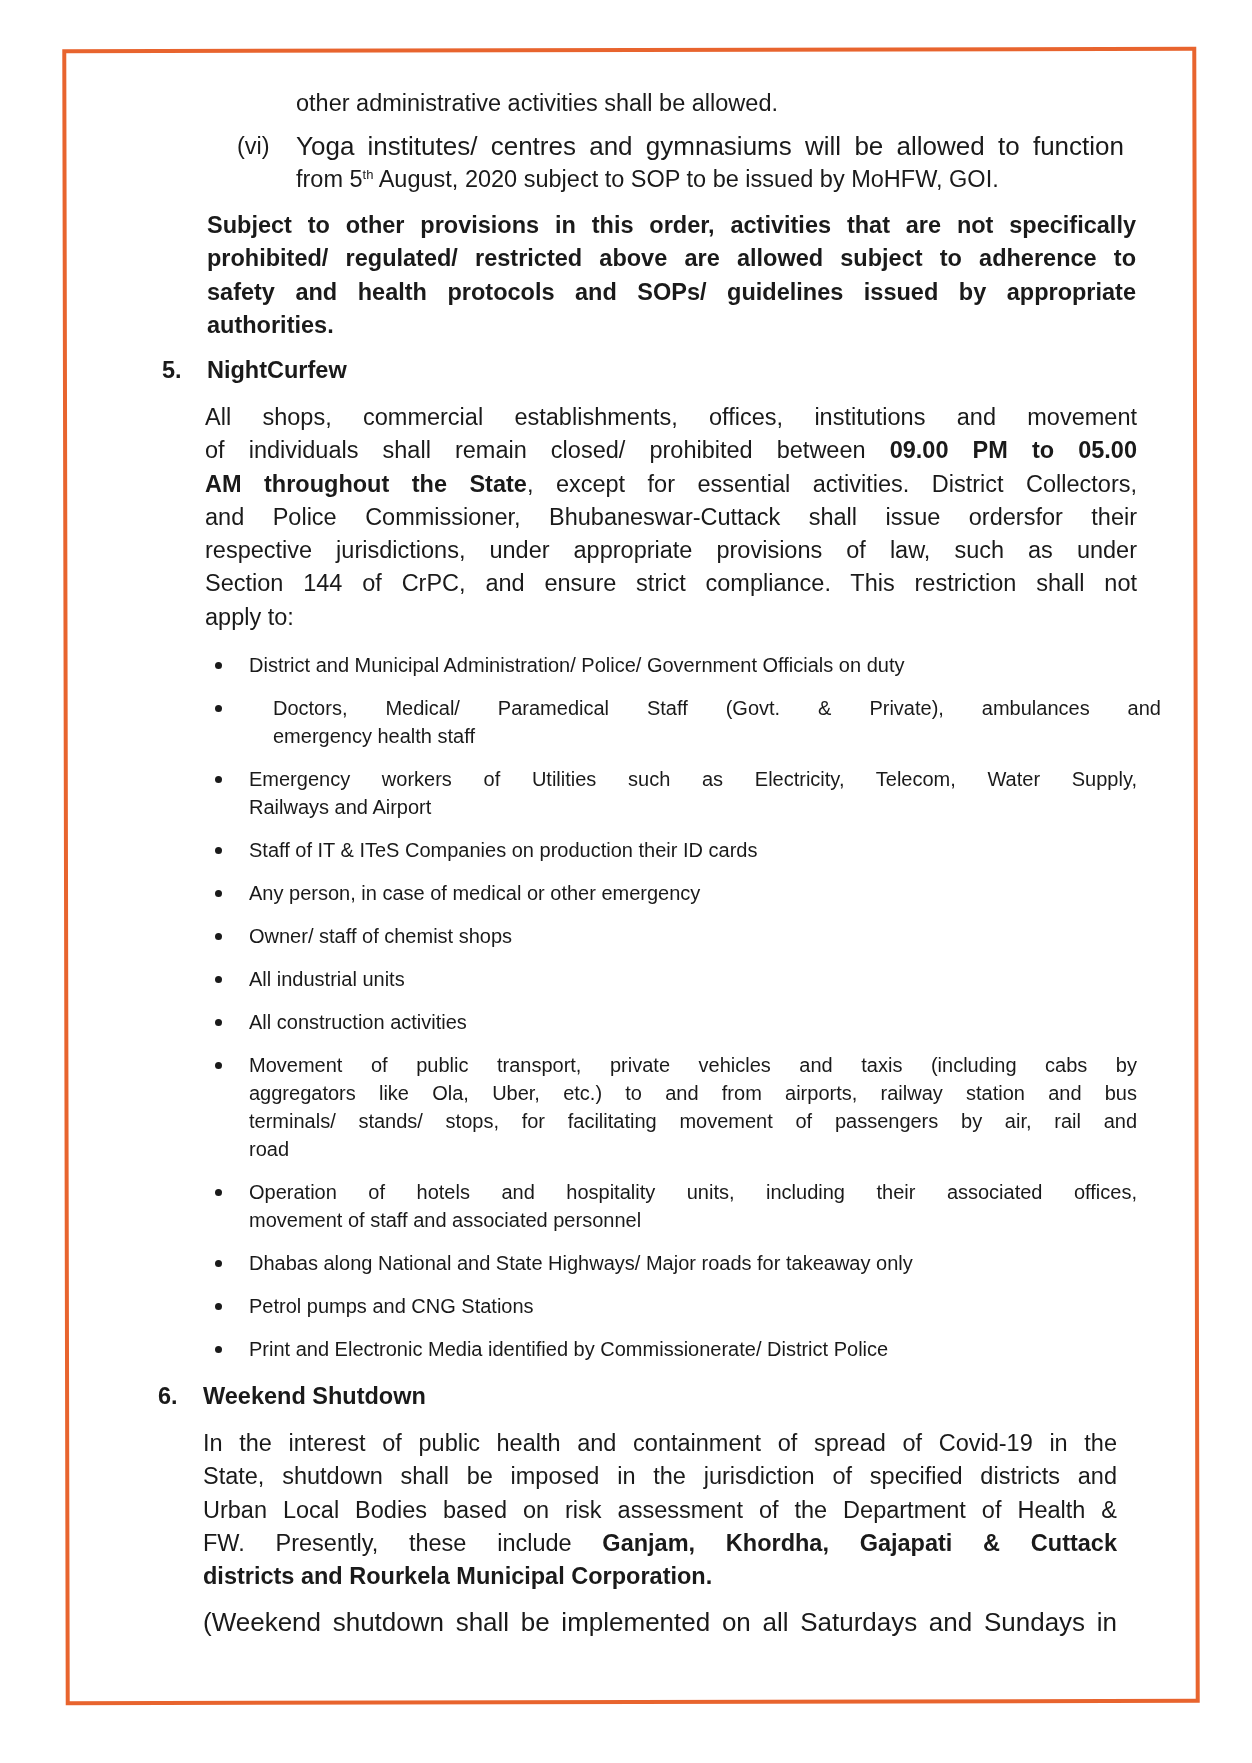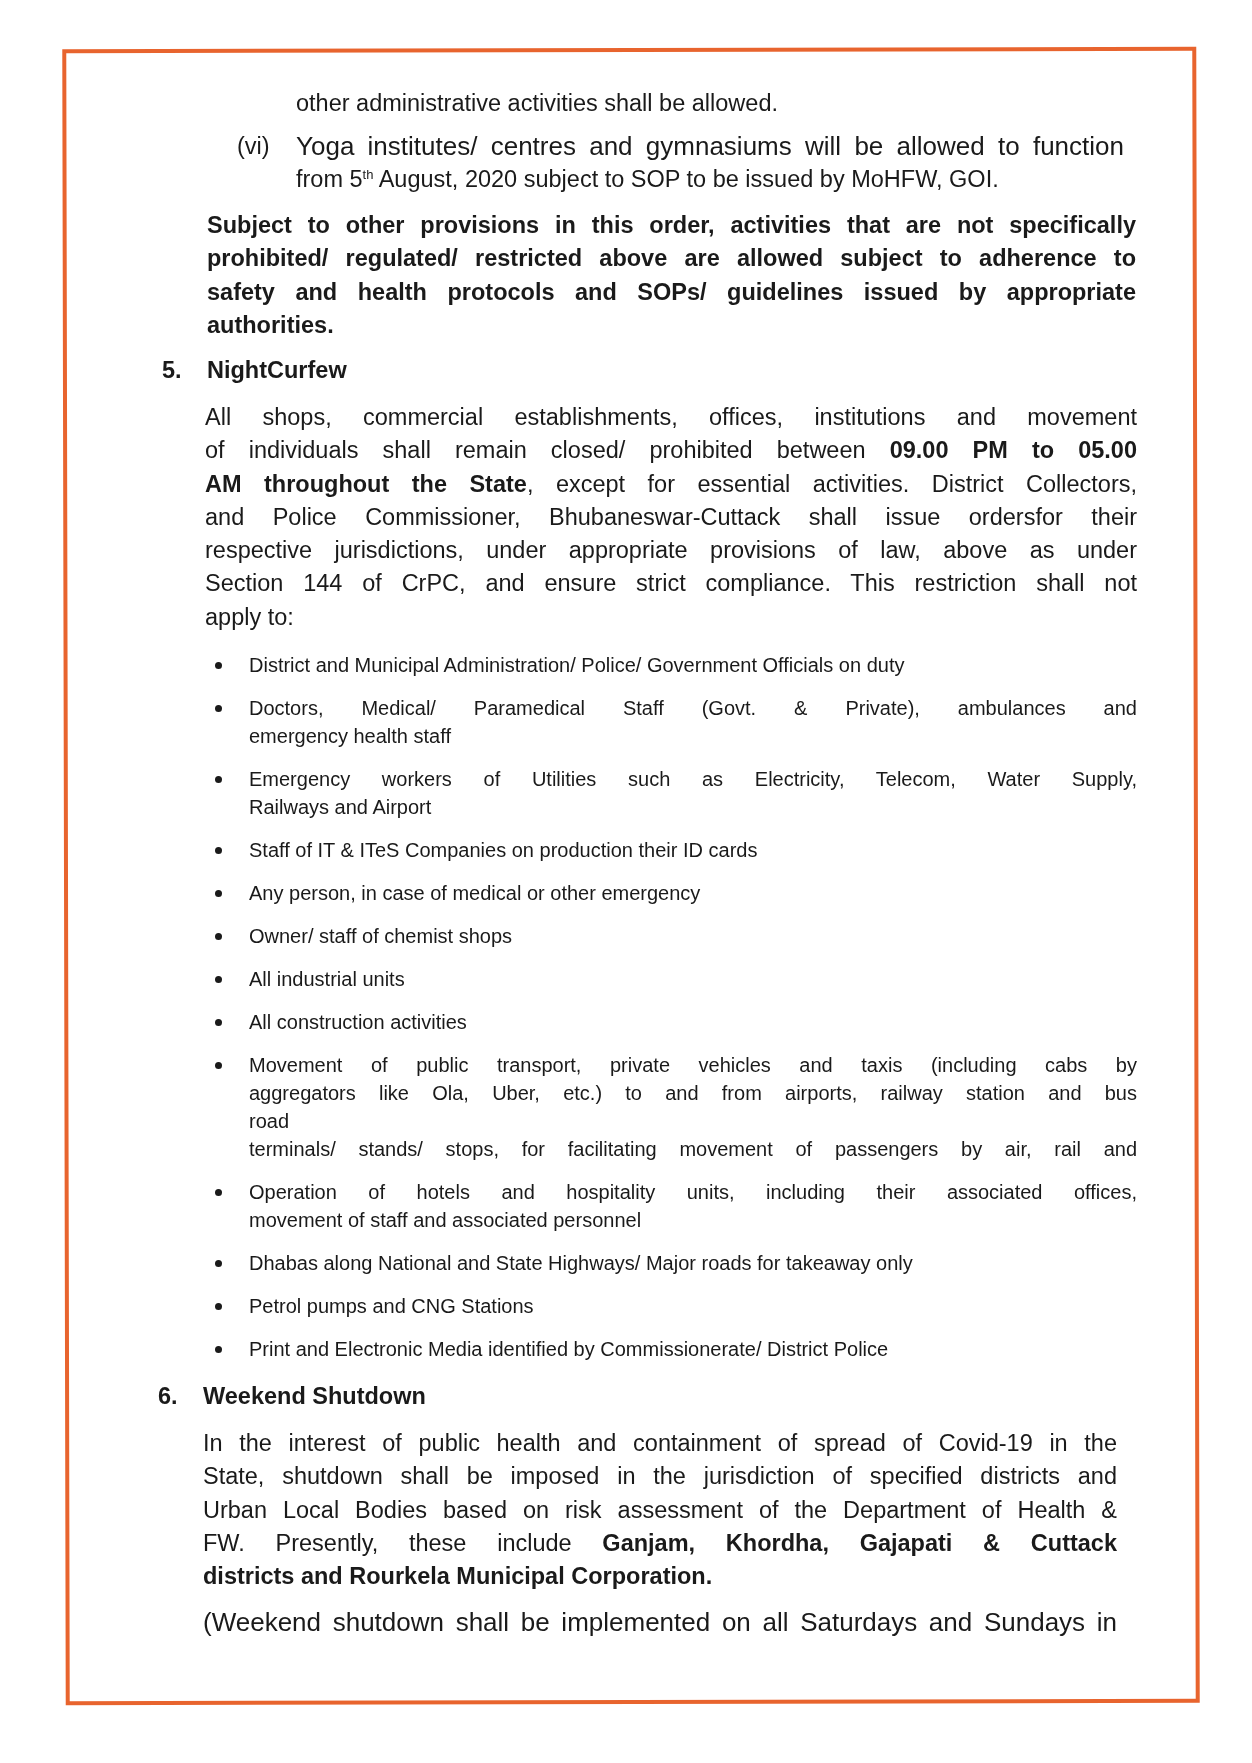--- a/index.html
+++ b/index.html
@@ -49,32 +49,32 @@
 </div>
 
 <div class="num" style="left:162px; top:358px;">5.</div>
 <div class="heading" style="left:207px; top:358px;">NightCurfew</div>
 
 <div class="jwrap" style="left:205px; top:405px; width:932px;">
   <span class="row">All shops, commercial establishments, offices, institutions and movement</span>
   <span class="row"><span>of individuals shall remain closed/ prohibited between </span><span class="bold">09.00 PM to 05.00</span></span>
   <span class="row"><span class="bold">AM throughout the State</span><span>, except for essential activities. District Collectors,</span></span>
   <span class="row">and Police Commissioner, Bhubaneswar-Cuttack shall issue ordersfor their</span>
-  <span class="row">respective jurisdictions, under appropriate provisions of law, above as under</span>
+  <span class="row">respective jurisdictions, under appropriate provisions of law, such as under</span>
   <span class="row">Section 144 of CrPC, and ensure strict compliance. This restriction shall not</span>
   <span class="row last">apply to:</span>
 </div>
 
 <div id="bullet-container">
     <div class="bullet-dot" style="left: 215px; top: 662px;"></div>
     <div class="blist" style="top: 653px;">
       <span class="row last">District and Municipal Administration/ Police/ Government Officials on duty</span>
     </div>
     <div class="bullet-dot" style="left: 215px; top: 705px;"></div>
-    <div class="blist" style="top: 696px;">
+    <div class="blist" style="top: 696px; margin-left: 24px;">
       <span class="row">Doctors, Medical/ Paramedical Staff (Govt. &amp; Private), ambulances and</span>
       <span class="row last">emergency health staff</span>
     </div>
     <div class="bullet-dot" style="left: 215px; top: 776px;"></div>
     <div class="blist" style="top: 767px;">
       <span class="row">Emergency workers of Utilities such as Electricity, Telecom, Water Supply,</span>
       <span class="row last">Railways and Airport</span>
     </div>
     <div class="bullet-dot" style="left: 215px; top: 847px;"></div>
     <div class="blist" style="top: 838px;">
@@ -93,22 +93,22 @@
       <span class="row last">All industrial units</span>
     </div>
     <div class="bullet-dot" style="left: 215px; top: 1019px;"></div>
     <div class="blist" style="top: 1010px;">
       <span class="row last">All construction activities</span>
     </div>
     <div class="bullet-dot" style="left: 215px; top: 1062px;"></div>
     <div class="blist" style="top: 1053px;">
       <span class="row">Movement of public transport, private vehicles and taxis (including cabs by</span>
       <span class="row">aggregators like Ola, Uber, etc.) to and from airports, railway station and bus</span>
+      <span class="row">terminals/ stands/ stops, for facilitating movement of passengers by air, rail and</span>
       <span class="row last">road</span>
-      <span class="row">terminals/ stands/ stops, for facilitating movement of passengers by air, rail and</span>
     </div>
     <div class="bullet-dot" style="left: 215px; top: 1189px;"></div>
     <div class="blist" style="top: 1180px;">
       <span class="row">Operation of hotels and hospitality units, including their associated offices,</span>
       <span class="row last">movement of staff and associated personnel</span>
     </div>
     <div class="bullet-dot" style="left: 215px; top: 1260px;"></div>
     <div class="blist" style="top: 1251px;">
       <span class="row last">Dhabas along National and State Highways/ Major roads for takeaway only</span>
     </div>

